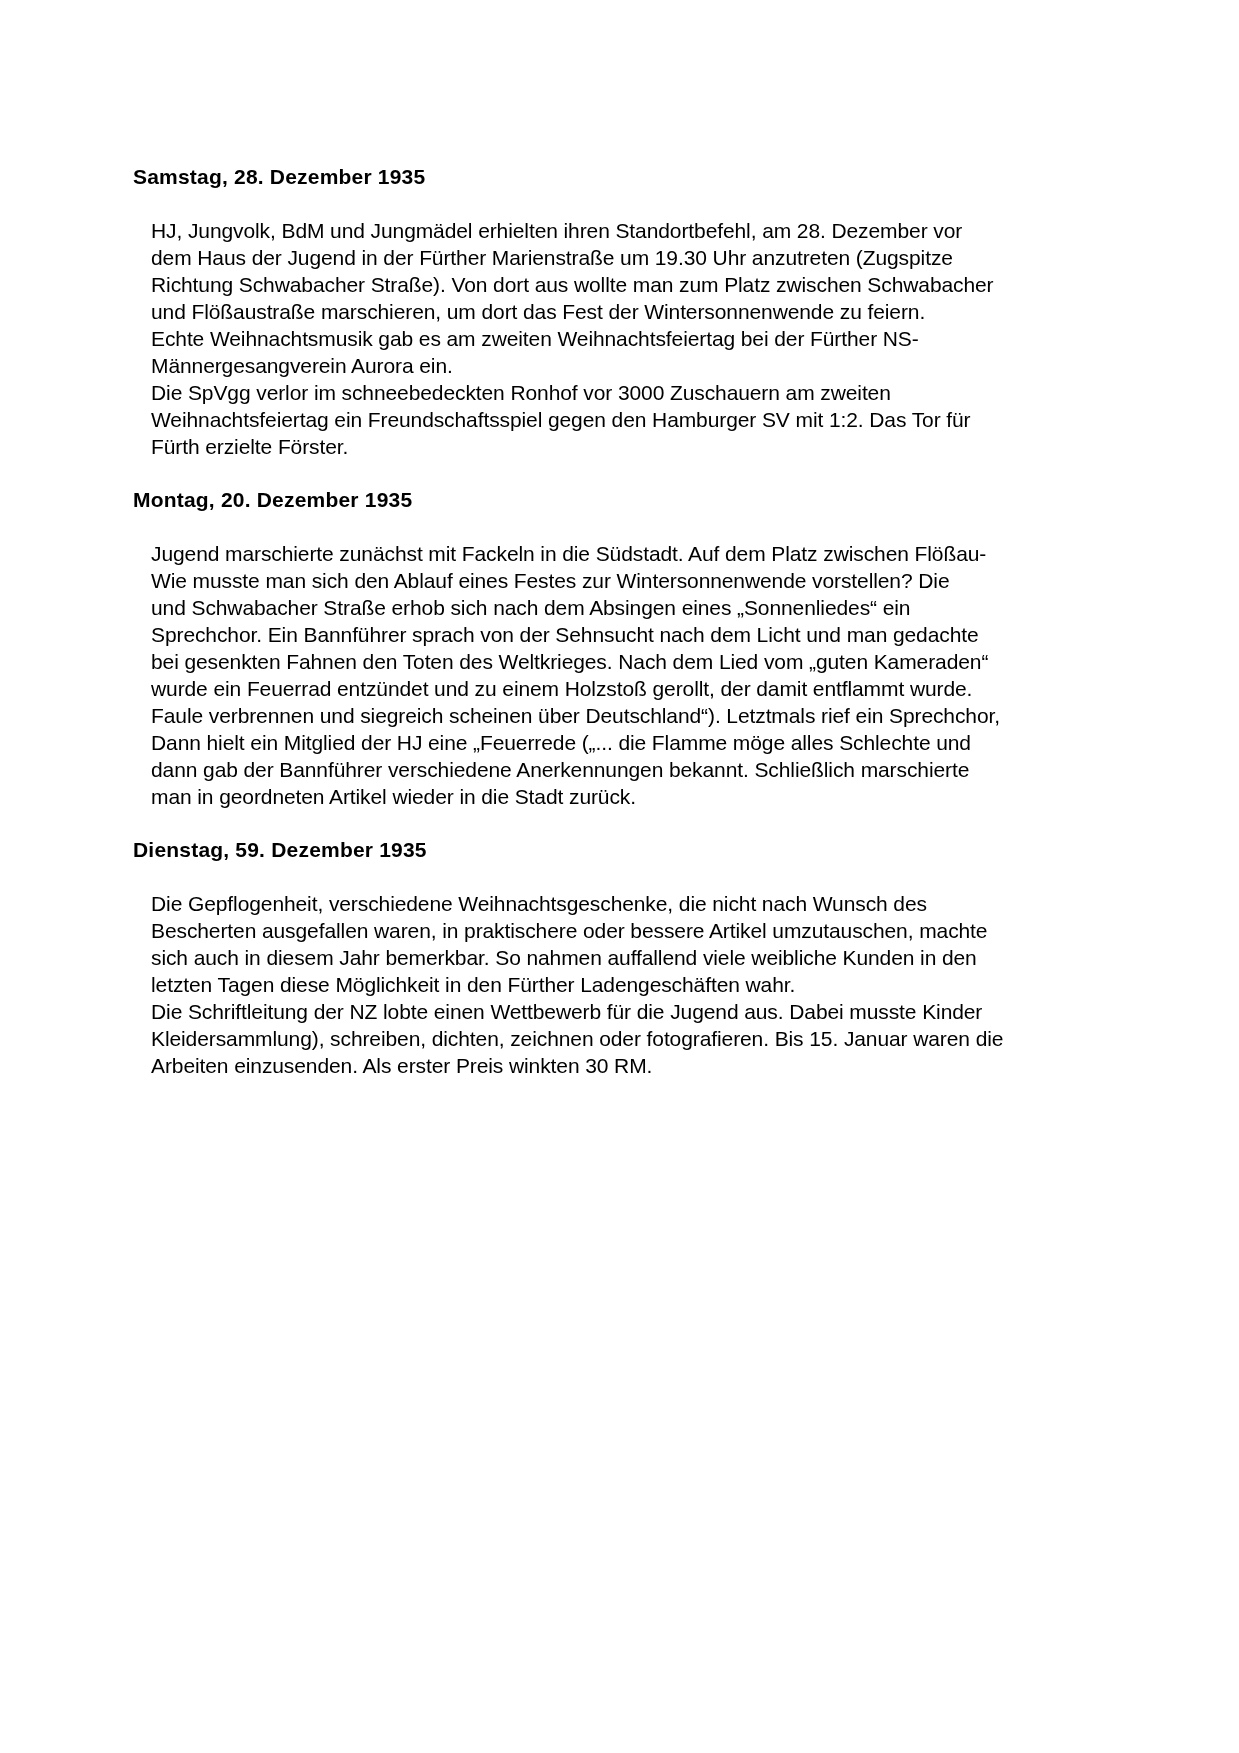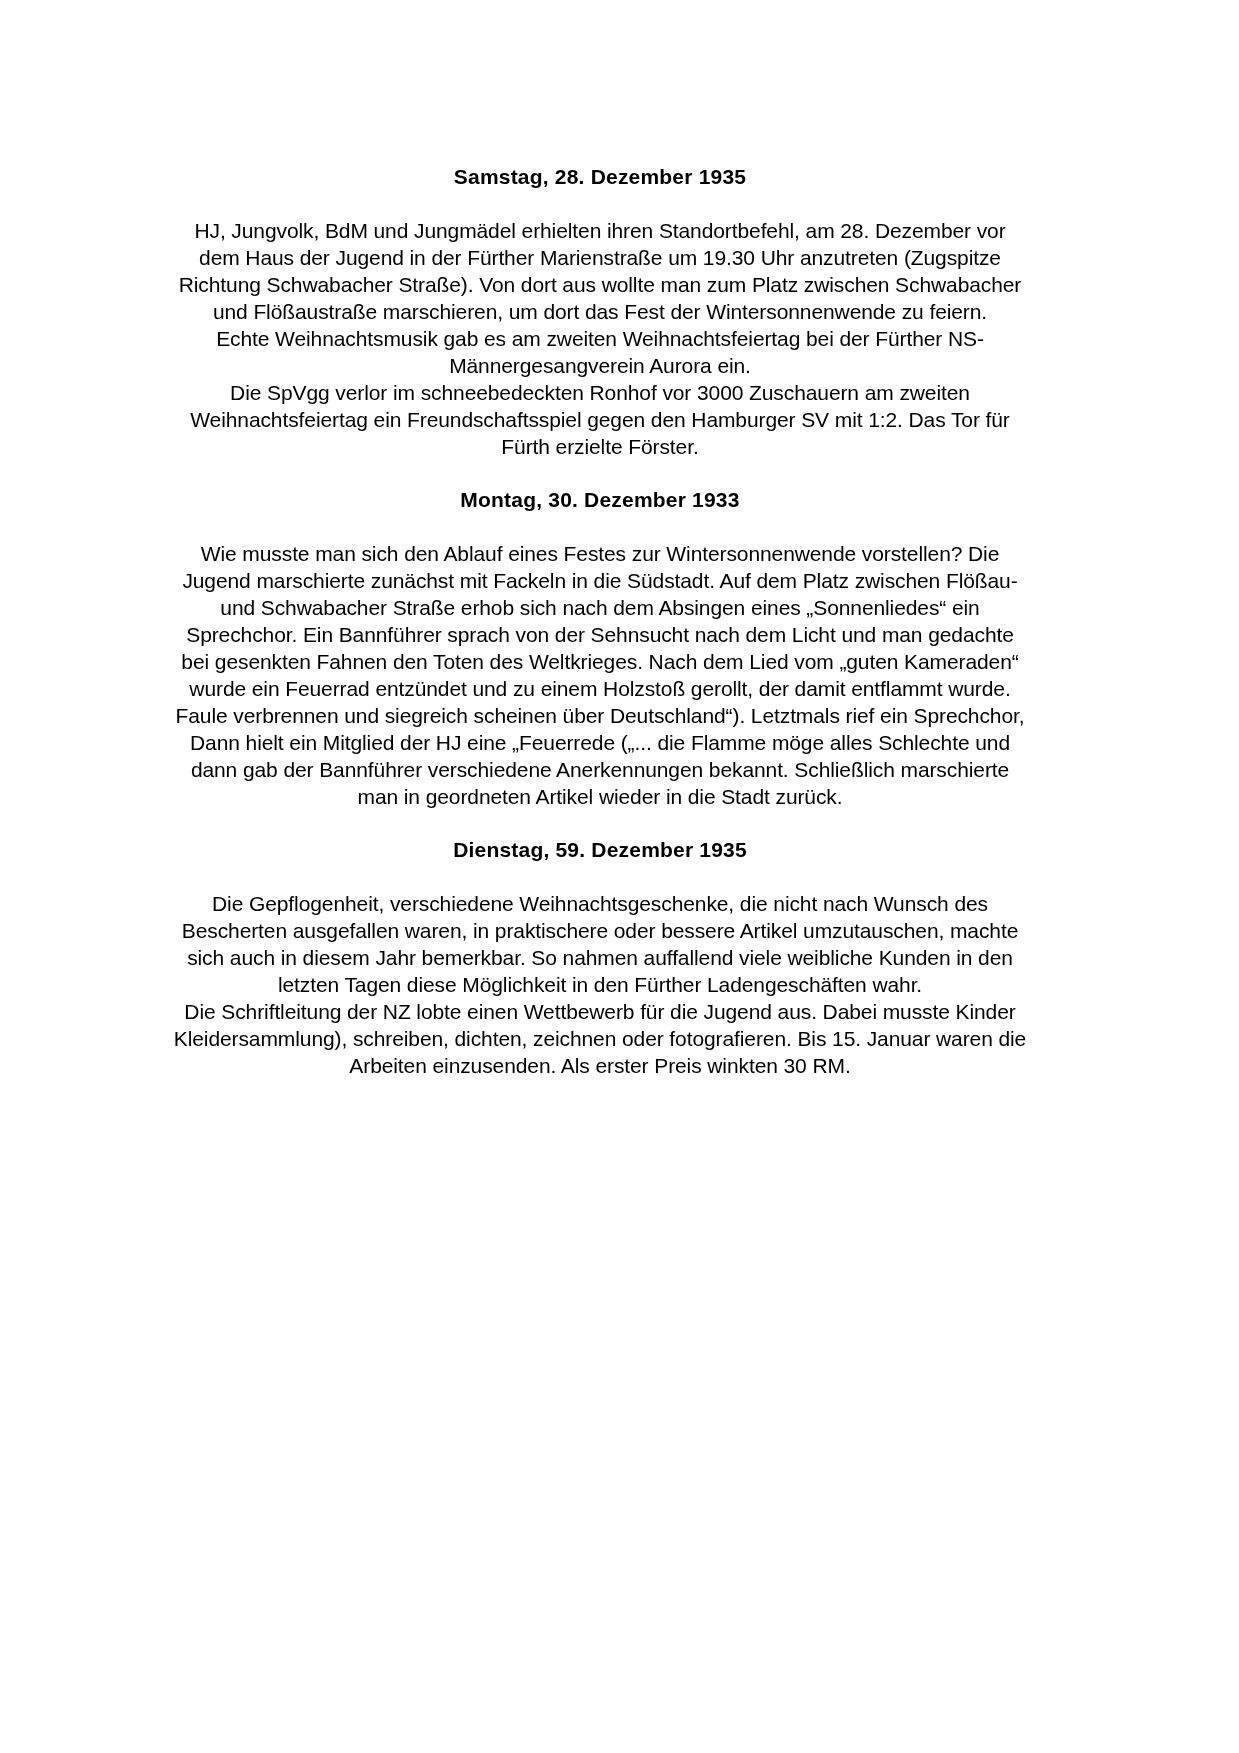--- a/index.html
+++ b/index.html
@@ -10,24 +10,23 @@
   body {
     width: 1239px;
     height: 1753px;
     position: relative;
     font-family: "Liberation Sans", "DejaVu Sans", sans-serif;
     color: #000000;
     -webkit-font-smoothing: antialiased;
   }
   .page {
     position: absolute;
-    left: 150px;
+    left: 133px;
     top: 163px;
     width: 900px;
-    text-align: center;
   }
   .section {
     margin: 0 0 26px 0;
   }
   .heading {
     font-size: 21px;
     line-height: 27px;
     font-weight: bold;
     letter-spacing: 0.2px;
     margin: 0 0 27px 0;
@@ -57,24 +56,24 @@
       <div class="line">und Flößaustraße marschieren, um dort das Fest der Wintersonnenwende zu feiern.</div>
       <div class="line">Echte Weihnachtsmusik gab es am zweiten Weihnachtsfeiertag bei der Fürther NS-</div>
       <div class="line">Männergesangverein Aurora ein.</div>
       <div class="line">Die SpVgg verlor im schneebedeckten Ronhof vor 3000 Zuschauern am zweiten</div>
       <div class="line">Weihnachtsfeiertag ein Freundschaftsspiel gegen den Hamburger SV mit 1:2. Das Tor für</div>
       <div class="line">Fürth erzielte Förster.</div>
     </div>
   </div>
 
   <div class="section">
-    <div class="heading">Montag, 30. Dezember 1933</div>
+    <div class="heading">Montag, 20. Dezember 1935</div>
     <div class="para">
+      <div class="line">Jugend marschierte zunächst mit Fackeln in die Südstadt. Auf dem Platz zwischen Flößau-</div>
       <div class="line">Wie musste man sich den Ablauf eines Festes zur Wintersonnenwende vorstellen? Die</div>
-      <div class="line">Jugend marschierte zunächst mit Fackeln in die Südstadt. Auf dem Platz zwischen Flößau-</div>
       <div class="line">und Schwabacher Straße erhob sich nach dem Absingen eines „Sonnenliedes“ ein</div>
       <div class="line">Sprechchor. Ein Bannführer sprach von der Sehnsucht nach dem Licht und man gedachte</div>
       <div class="line">bei gesenkten Fahnen den Toten des Weltkrieges. Nach dem Lied vom „guten Kameraden“</div>
       <div class="line">wurde ein Feuerrad entzündet und zu einem Holzstoß gerollt, der damit entflammt wurde.</div>
       <div class="line">Faule verbrennen und siegreich scheinen über Deutschland“). Letztmals rief ein Sprechchor,</div>
       <div class="line">Dann hielt ein Mitglied der HJ eine „Feuerrede („... die Flamme möge alles Schlechte und</div>
       <div class="line">dann gab der Bannführer verschiedene Anerkennungen bekannt. Schließlich marschierte</div>
       <div class="line">man in geordneten Artikel wieder in die Stadt zurück.</div>
     </div>
   </div>

